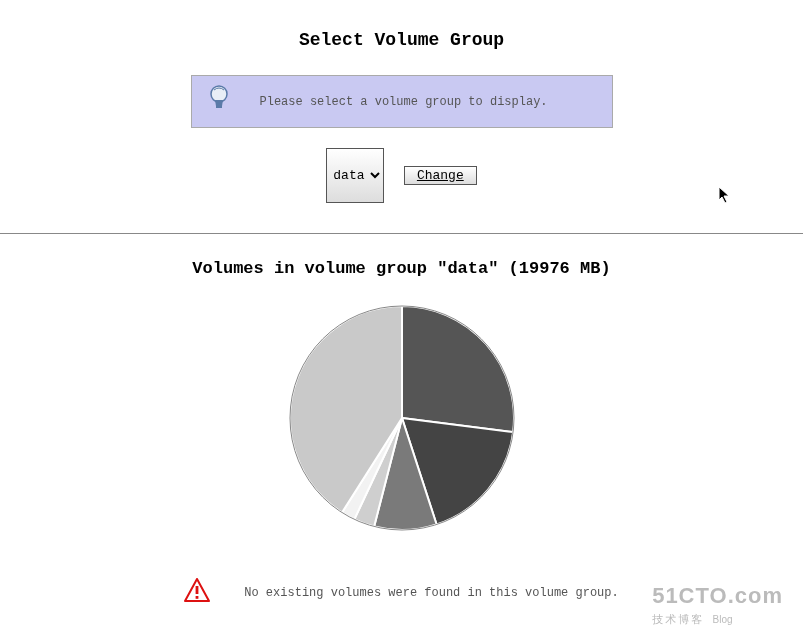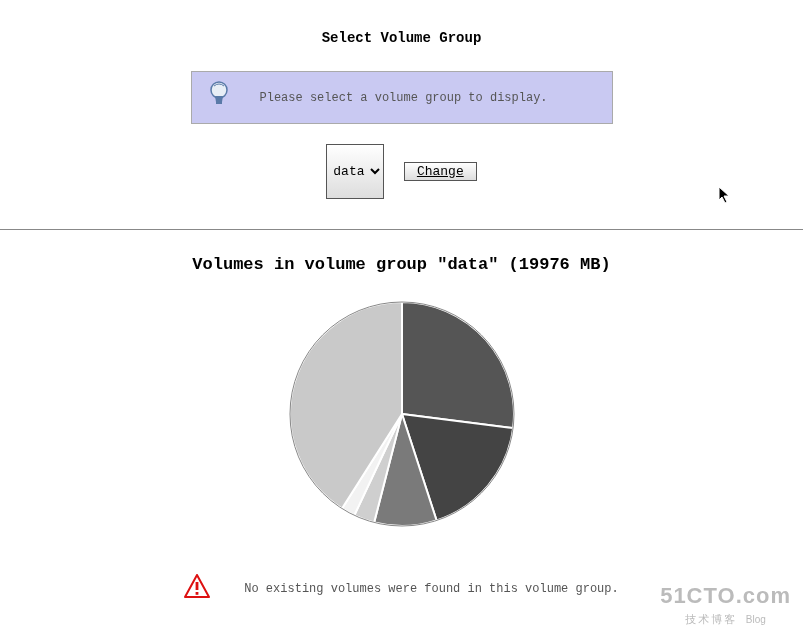--- a/index.html
+++ b/index.html
@@ -1,30 +1,30 @@
 <!DOCTYPE html>
 <html><head>
 <meta charset="utf-8">
 <style>
   html,body{margin:0;padding:0;width:803px;height:635px;background:#fff;font-family:"Courier New",monospace;color:#000;overflow:hidden}
   .top-section{text-align:center;padding-top:30px}
-  .page-title{font-family:"Courier New",monospace;font-size:14px;font-weight:bold;margin-bottom:25px}
+  .page-title{font-family:"Courier New",monospace;font-size:18px;font-weight:bold;margin-bottom:25px}
   .info-bar{width:400px;margin:0 auto 20px auto;background:#c9c9f2;border:1px solid #aaa;display:flex;align-items:center;padding:8px 10px}
   .lightbulb{margin-right:30px;margin-left:6px}
   .info-text{flex:1;font-size:12px;color:#555;text-align:left;font-family:"Courier New",monospace}
   .controls{margin-bottom:30px}
   select.vg-select{font-family:"Courier New",monospace;font-size:13px;border:1px solid #555;background:linear-gradient(#fff,#ddd);padding:18px 2px}
   button.change-btn{font-family:"Courier New",monospace;font-size:13px;border:1px solid #555;background:linear-gradient(#fff,#ddd);padding:1px 12px;margin-left:10px;text-decoration:underline;cursor:pointer}
   hr.divider{border:none;border-top:1px solid #888;margin:0;width:100%}
   .volumes-section{text-align:center;padding-top:25px}
   .volumes-title{font-family:"Courier New",monospace;font-size:17px;font-weight:bold;margin-bottom:25px}
   .pie-wrap{display:inline-block}
   .status-row{margin-top:40px;display:flex;align-items:center;justify-content:center;gap:34px}
   .status-text{font-size:12px;color:#555;font-family:"Courier New",monospace}
-  .watermark{position:absolute;right:12px;bottom:8px;text-align:center;font-family:Arial,Helvetica,sans-serif;color:#bbb}
+  .watermark{position:absolute;right:20px;bottom:8px;text-align:left;font-family:Arial,Helvetica,sans-serif;color:#bbb}
   .watermark .big{font-size:22px;font-weight:bold;letter-spacing:1px;color:#bbb}
   .watermark .small{font-size:11px;color:#bbb;letter-spacing:2px}
   .watermark .blog{font-size:10px;color:#bbb;margin-left:4px}
   .cursor{position:absolute;left:718px;top:186px}
 </style>
 </head>
 <body>
 
 <div class="top-section">
   <div class="page-title">Select Volume Group</div>

